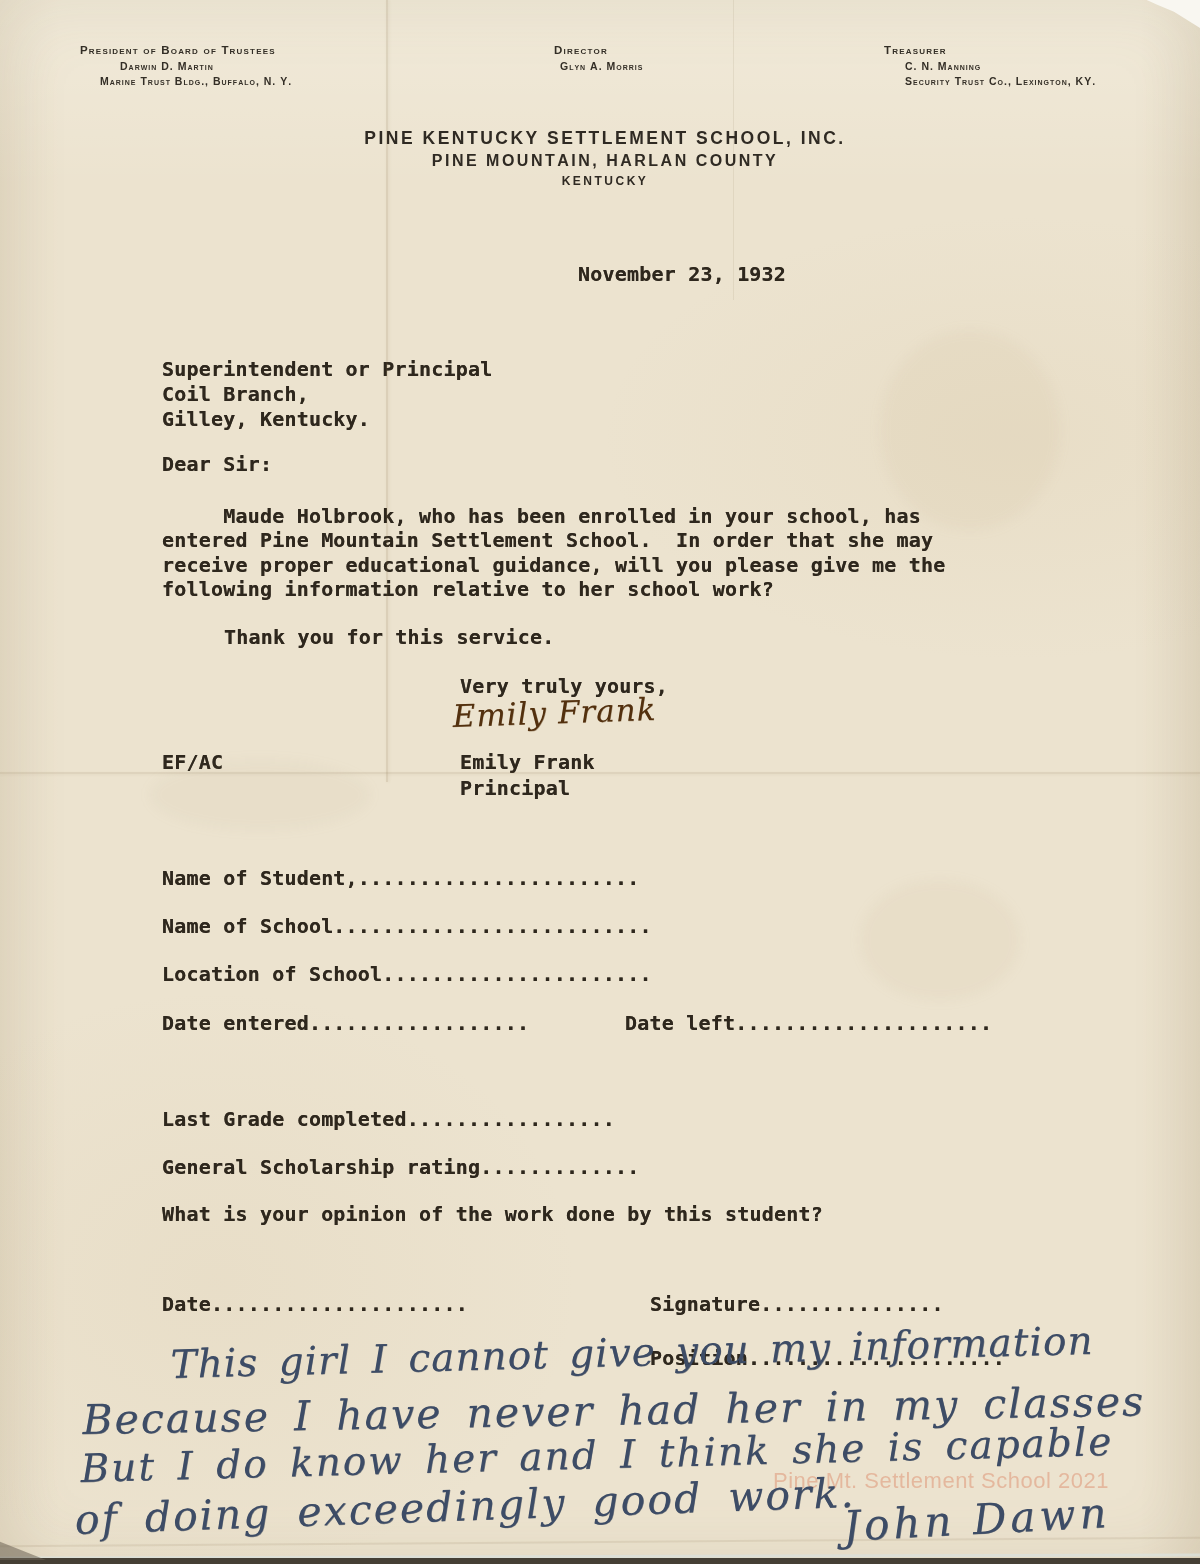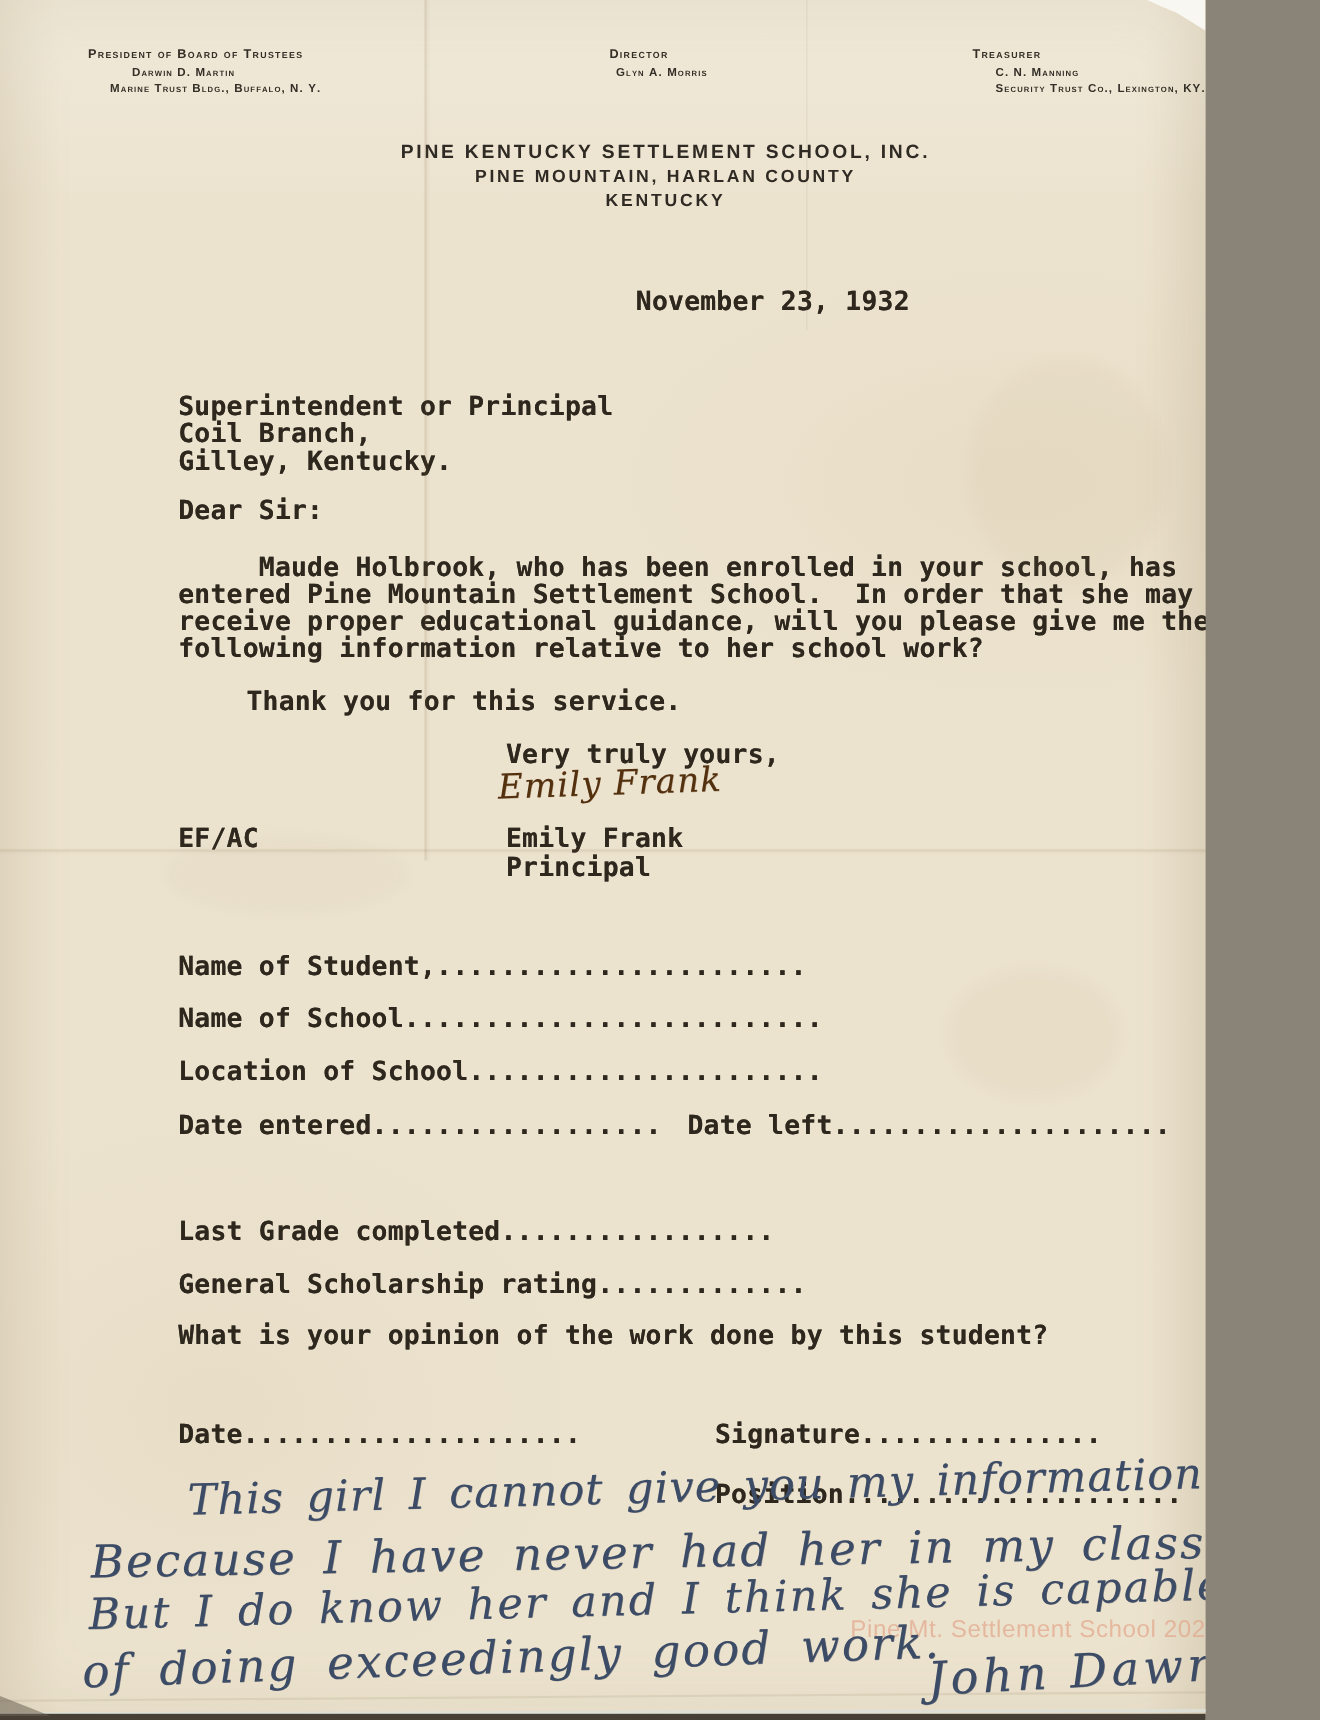--- a/index.html
+++ b/index.html
@@ -1,41 +1,41 @@
 <!DOCTYPE html>
 <html><head>
 <meta charset="utf-8">
 <style>
   html,body { margin:0; padding:0; background:#8a8378; }
   .page {
-    position:relative; width:1096px; height:1564px; overflow:hidden;
+    position:relative; width:1200px; height:1564px; overflow:hidden;
     background-color:#ece3cf;
     background-image:
       radial-gradient(ellipse 600px 320px at 85% 28%, rgba(206,184,142,0.12), transparent 70%),
       radial-gradient(ellipse 520px 420px at 18% 82%, rgba(198,176,136,0.10), transparent 70%),
       linear-gradient(180deg, rgba(255,255,248,0.25), rgba(0,0,0,0) 12%),
       linear-gradient(90deg, rgba(122,100,62,0.06), rgba(0,0,0,0) 5%, rgba(0,0,0,0) 95%, rgba(122,100,62,0.08));
     box-shadow: inset 0 0 70px rgba(140,118,78,0.14);
     font-kerning:none;
   }
   .tw {
     position:absolute; font-family:"DejaVu Sans Mono", monospace; font-weight:700;
-    font-size:24px; color:#2e271d; white-space:pre; letter-spacing:0.2px;
+    font-size:20px; color:#2e271d; white-space:pre; letter-spacing:0.2px;
     text-shadow:0 0 0.6px rgba(46,39,29,0.75); line-height:24.5px;
   }
   .lh { position:absolute; font-family:"Liberation Sans", sans-serif; font-weight:700;
         font-variant:small-caps; color:#332e26; white-space:pre; letter-spacing:1.2px; }
   .lh-title { font-size:11.5px; }
   .lh-sub   { font-size:10.5px; letter-spacing:1px; }
   .org { position:absolute; left:10px; width:1190px; text-align:center;
          font-family:"Liberation Sans", sans-serif; font-weight:700; color:#2f2a23;
          letter-spacing:2.5px; white-space:pre; }
   .org-l1 { font-size:17.5px; }
   .org-l2 { font-size:16px; }
-  .org-l3 { font-size:16px; }
+  .org-l3 { font-size:12px; }
   .hw { position:absolute; font-family:"DejaVu Serif", serif; font-style:italic;
         color:#3d4c66; white-space:pre; z-index:4; transform-origin:left top;
         text-shadow:0.4px 0.4px 0.5px rgba(35,48,70,0.5); }
   .script { position:absolute; font-family:"DejaVu Serif", serif; font-style:italic;
         color:#53300e; white-space:pre; z-index:3; transform-origin:left top;
         text-shadow:0.4px 0.4px 0.4px rgba(83,48,14,0.45); }
   .watermark { position:absolute; left:773px; top:1468px; z-index:2;
         font-family:"Liberation Sans", sans-serif; font-size:22px; letter-spacing:0.5px;
         color:#e2a88c; opacity:0.72; white-space:pre; }
   .fold { position:absolute; z-index:1; }

